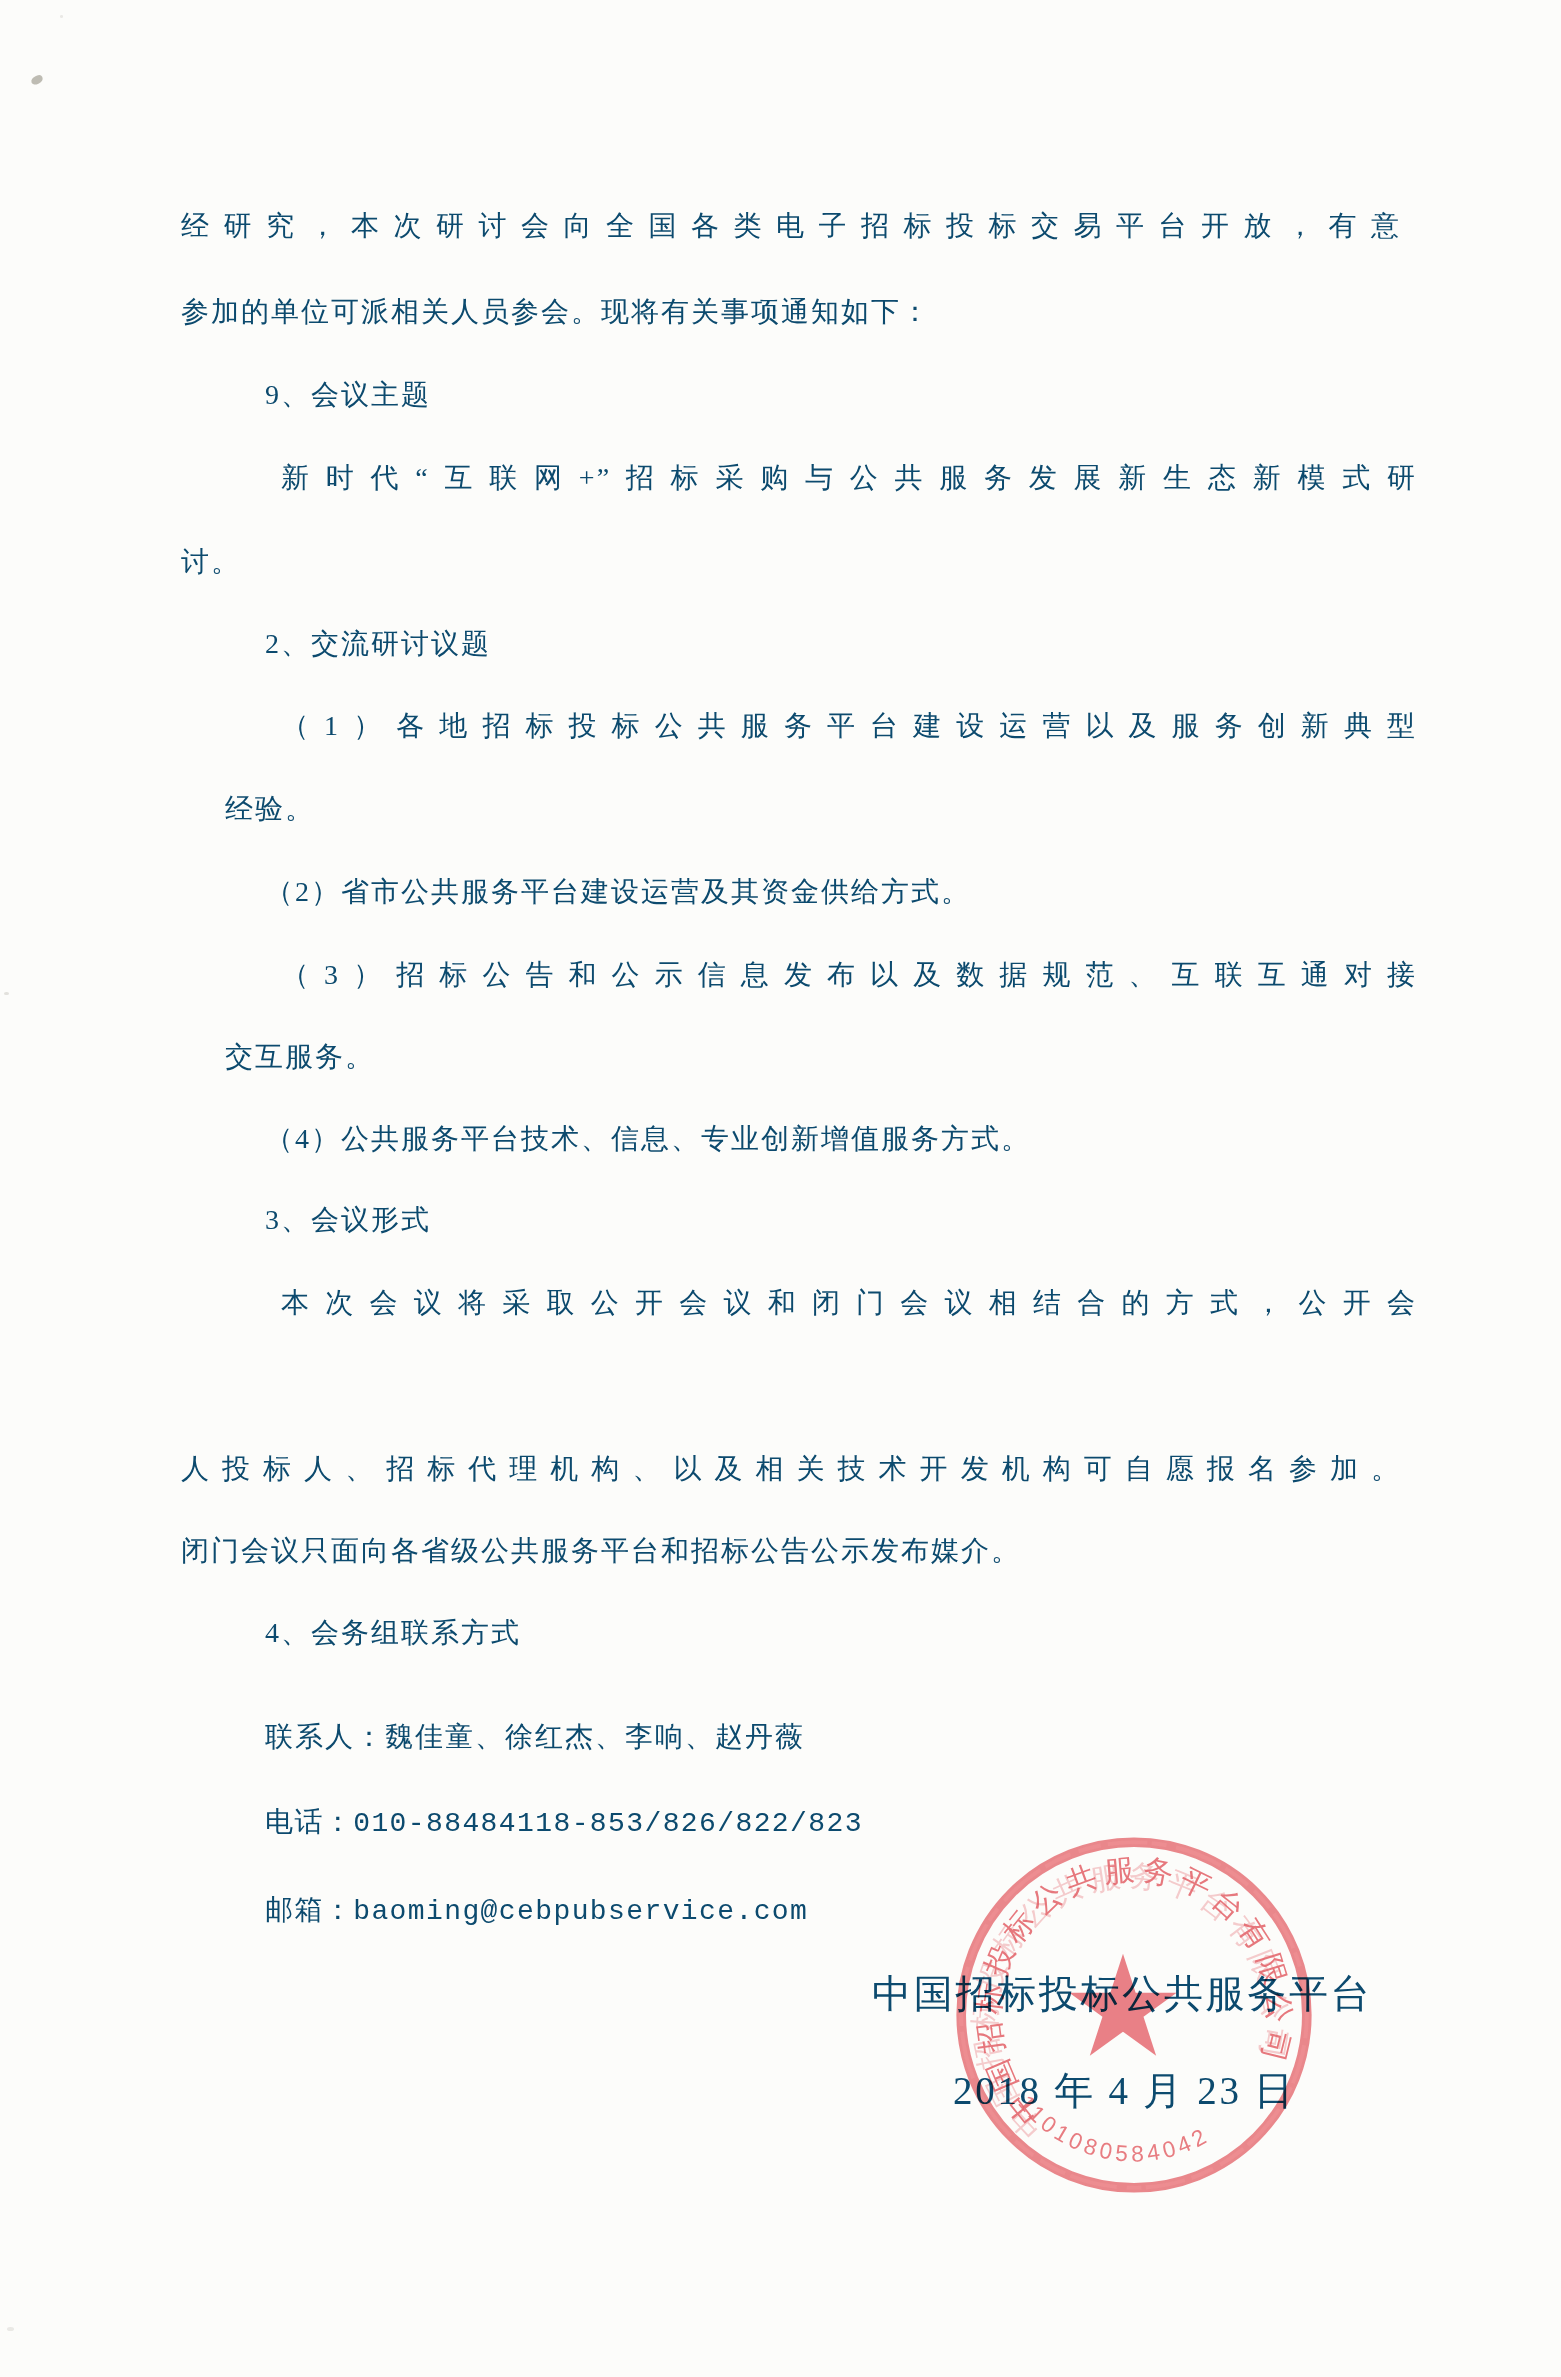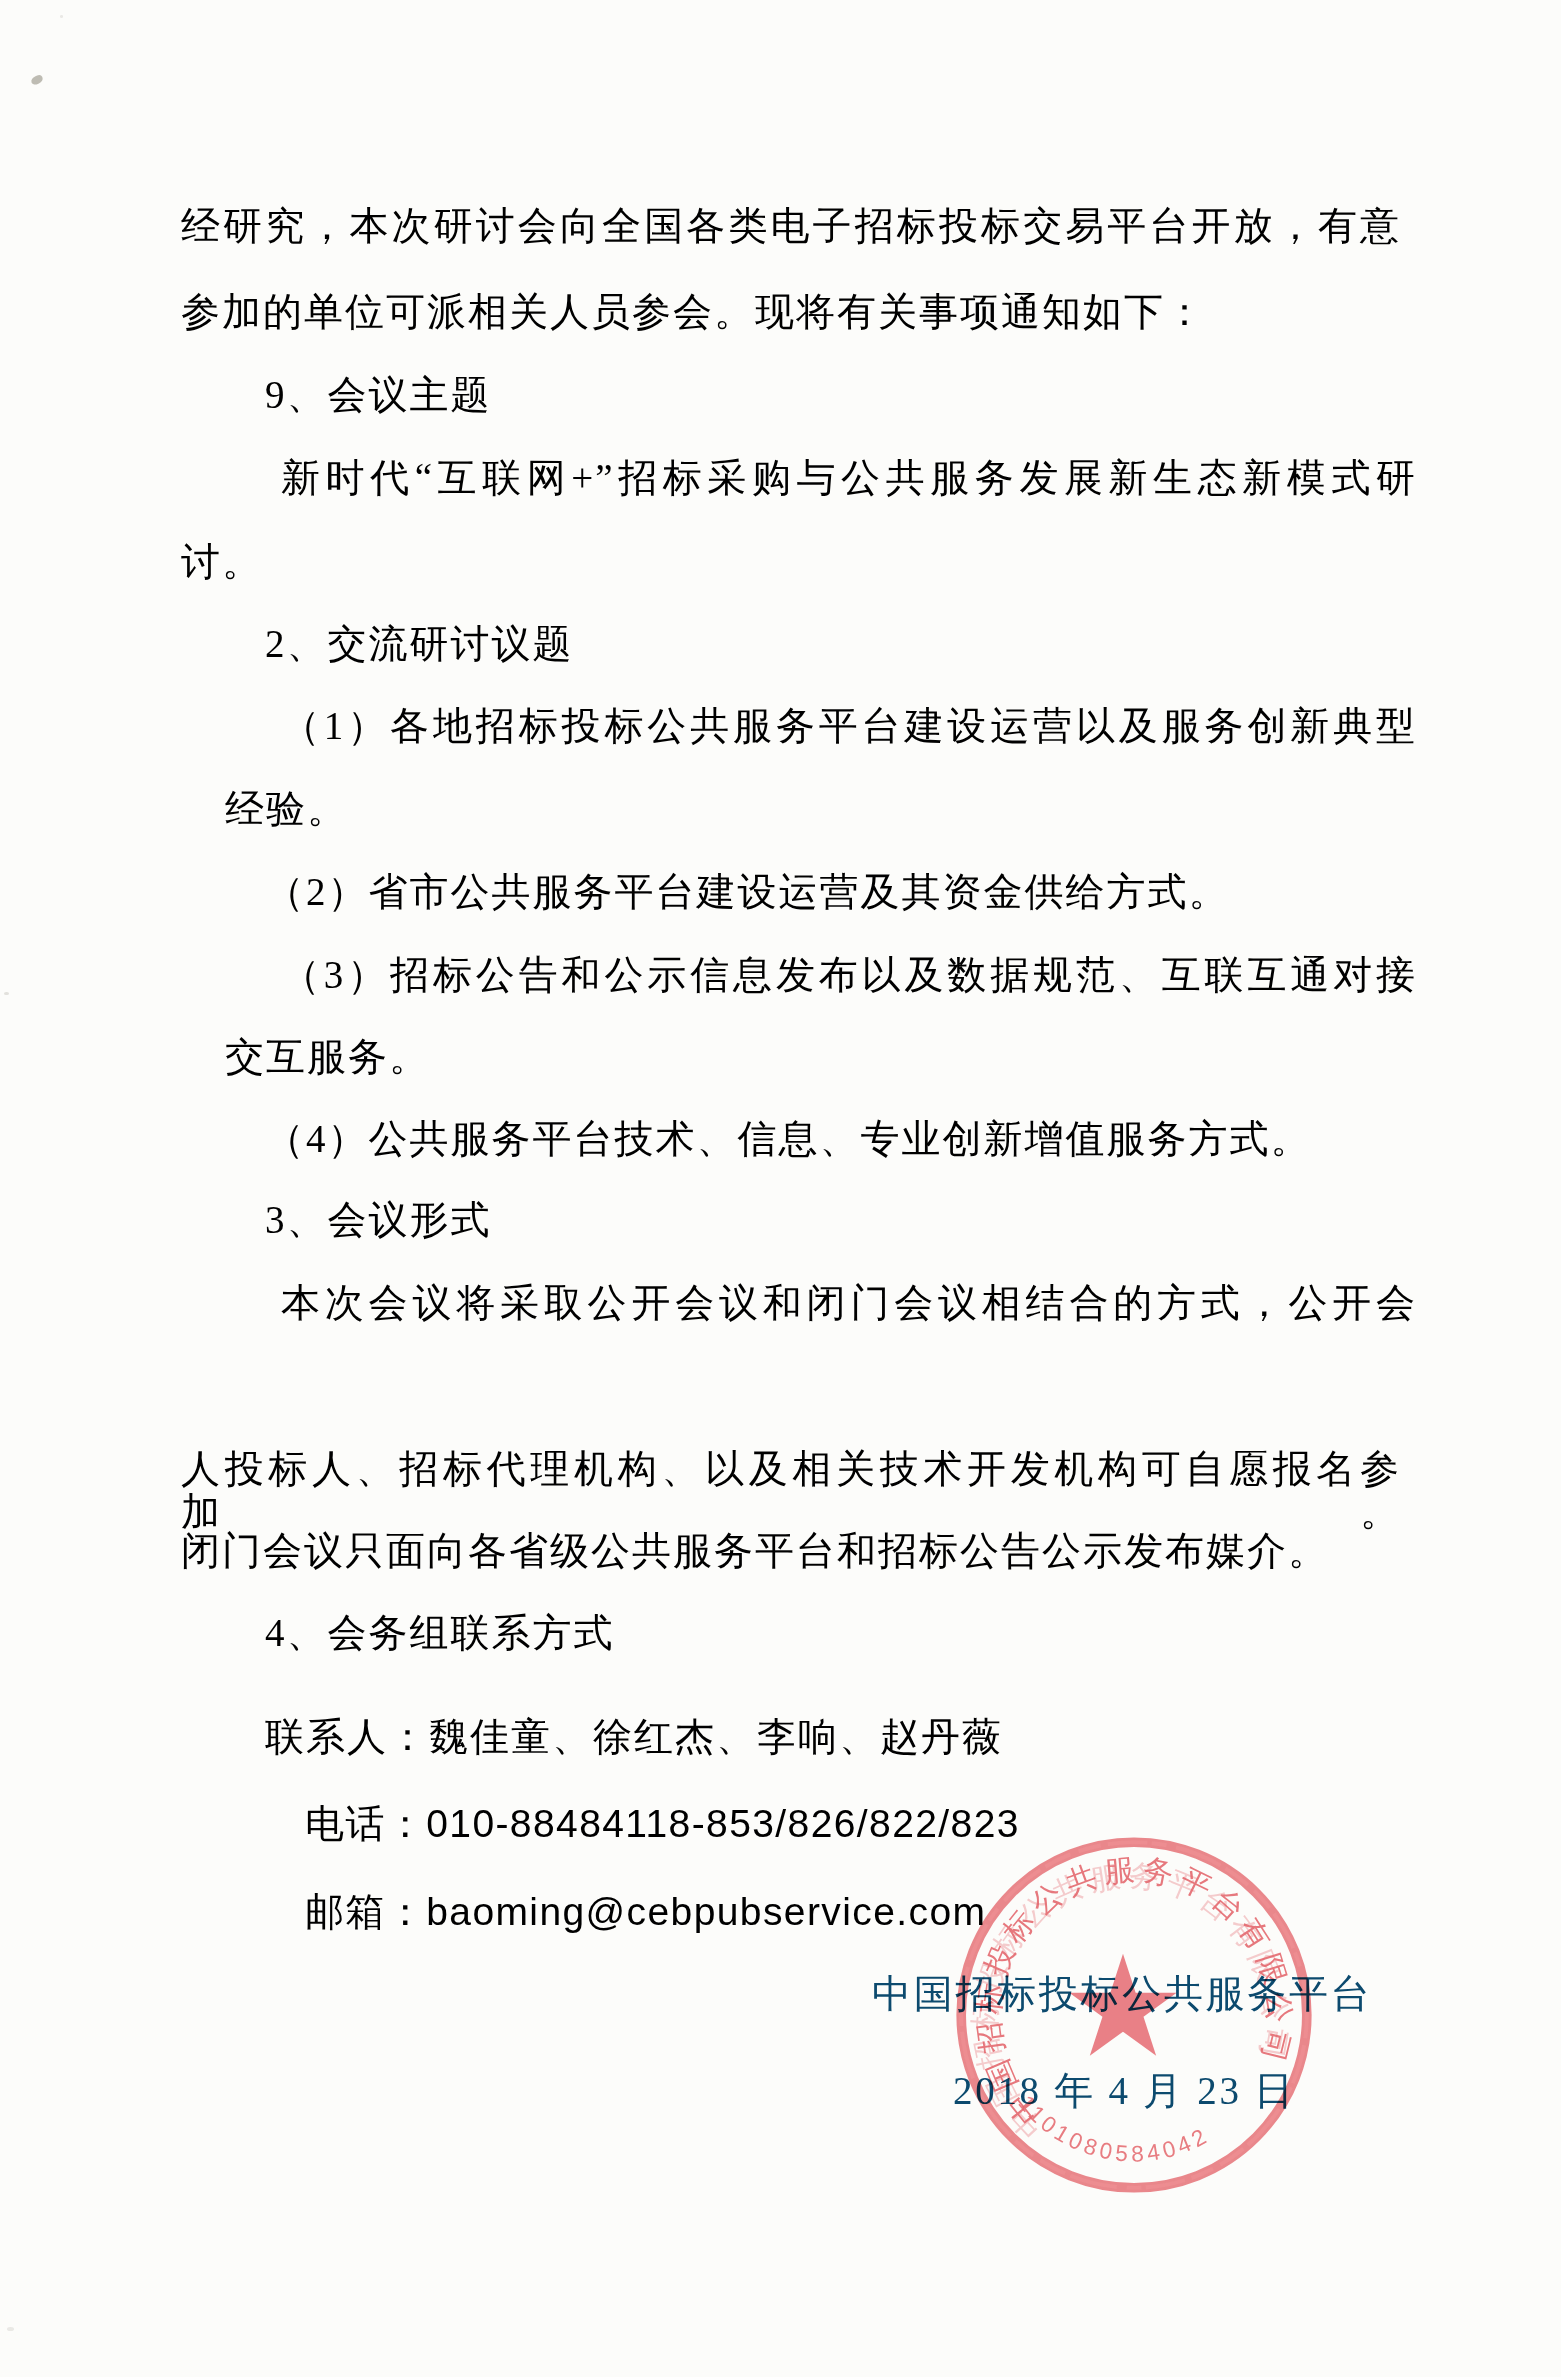--- a/index.html
+++ b/index.html
@@ -4,37 +4,36 @@
 <style>
   html,body{margin:0;padding:0;}
   body{
     width:1562px;height:2377px;position:relative;overflow:hidden;
     background:#fcfcfa;
     font-family:"Liberation Serif","DejaVu Serif",serif;
   }
   .page{position:absolute;inset:0;}
   .ln{
     position:absolute;left:181px;
-    font-size:39px;line-height:43px;color:#000000;
+    font-size:28px;line-height:43px;color:#0c4a6e;
     letter-spacing:2px;white-space:nowrap;
   }
   .ind{left:265px;}
   .hang{left:225px;}
   .jf{
     white-space:normal;
     text-align:justify;text-align-last:justify;
     -moz-text-align-last:justify;
     text-justify:inter-character;
   }
   .jf.full{left:181px;width:1220px;}
   .jf.ind2{left:265px;width:1136px;margin-left:16px;}
   .mono{
-    font-family:Liberation Sans, sans-serif;
+    font-family:Liberation Mono, monospace;
     letter-spacing:1.4px;
-    margin-left:40px;
   }
   .sig{
     position:absolute;font-size:39px;line-height:43px;color:#0c4a6e;
     letter-spacing:2.7px;white-space:nowrap;
   }
   .stamp{
     position:absolute;left:955px;top:1836px;width:358px;height:358px;
     mix-blend-mode:multiply;opacity:.9;
   }
   .speck{position:absolute;background:#b3b0a6;}

